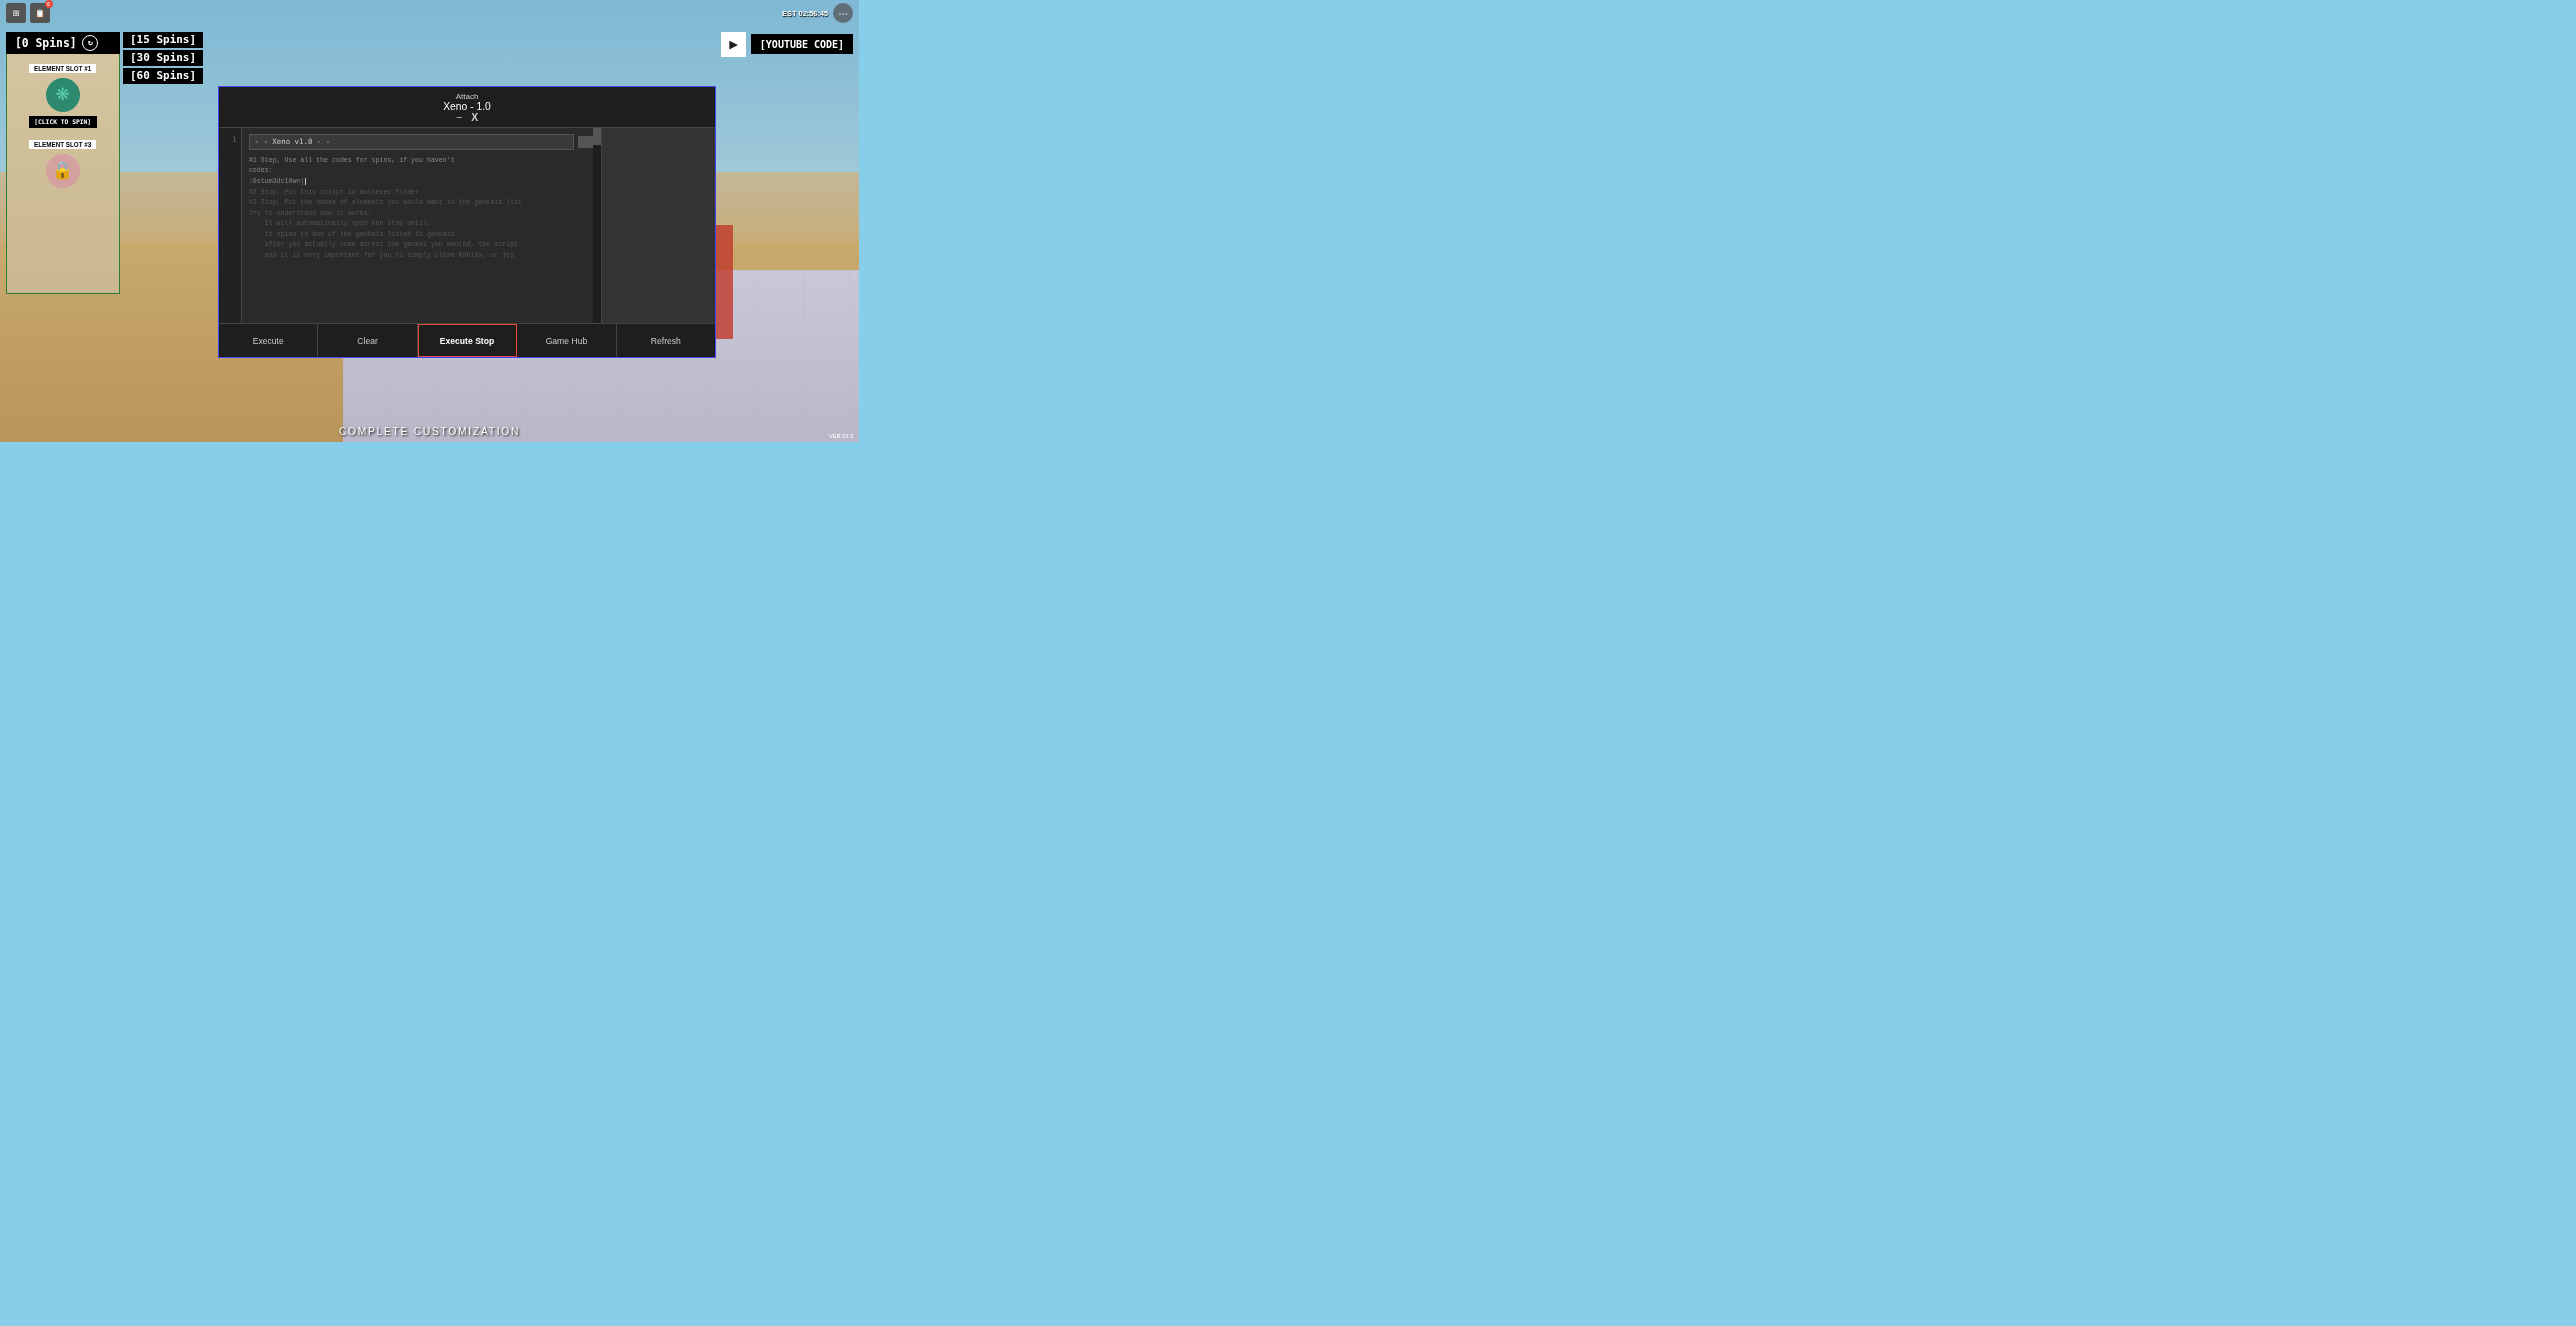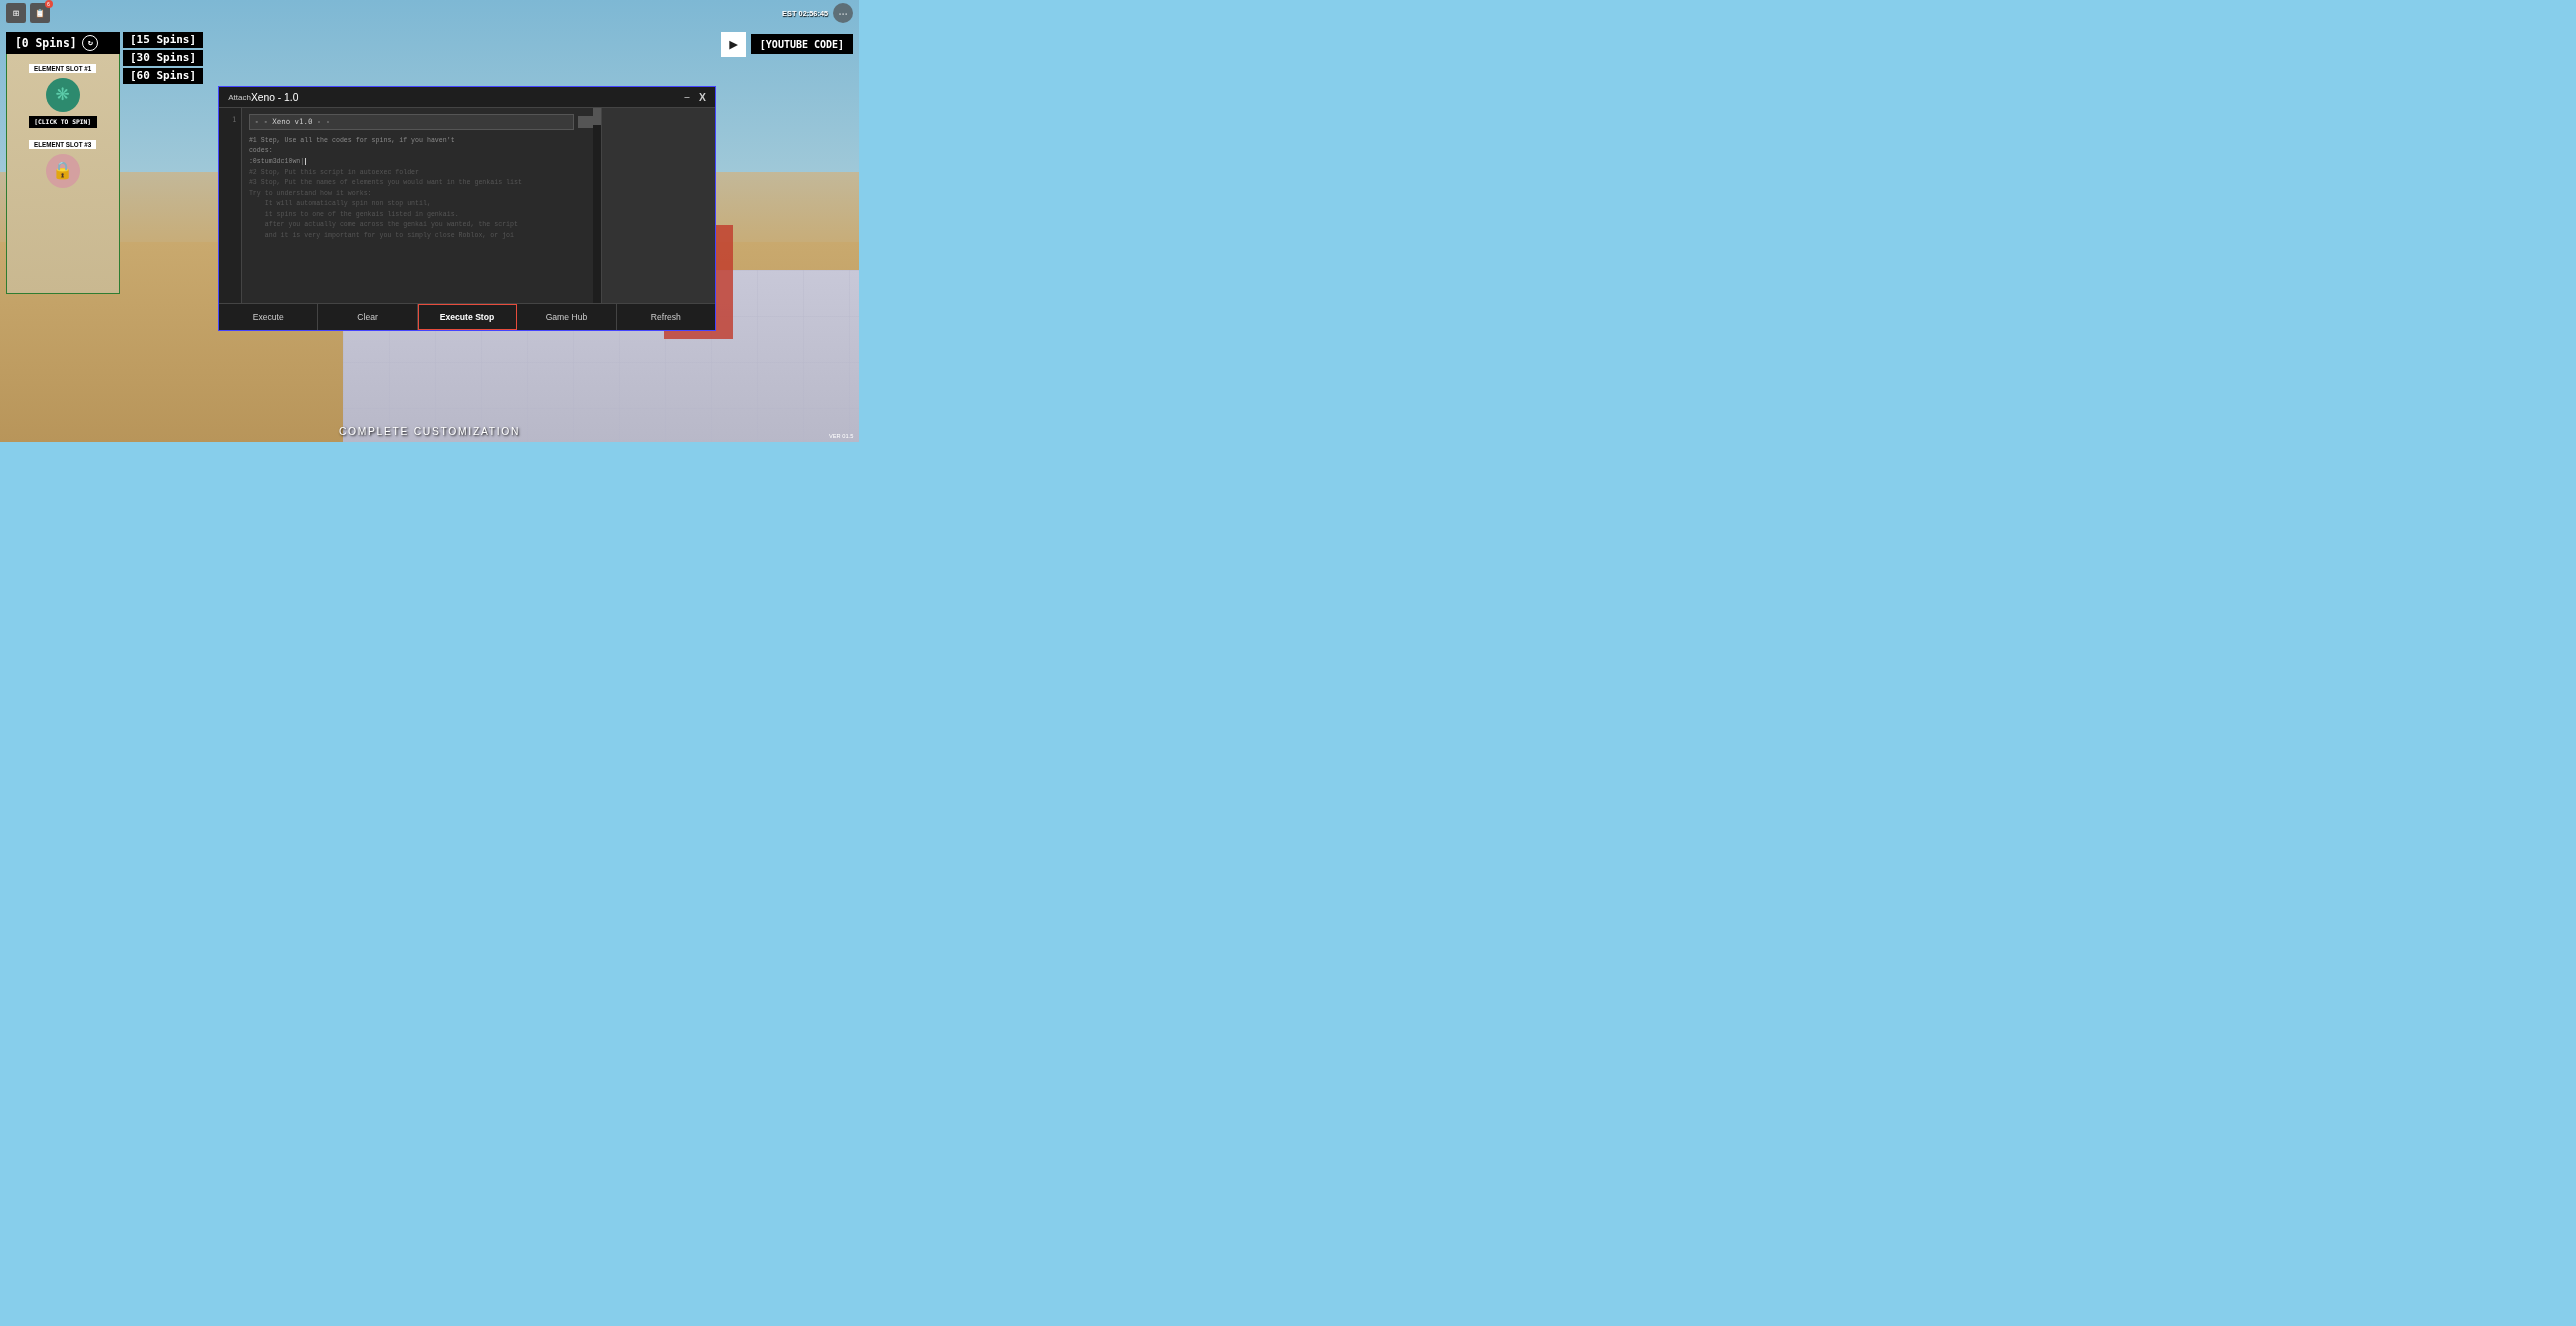--- a/index.html
+++ b/index.html
@@ -320,20 +320,21 @@
       z-index: 200;
     }
 
     .dialog-titlebar {
       background: #1e1e1e;
       display: flex;
       align-items: center;
       justify-content: space-between;
       padding: 4.6px 9.2px;
       border-bottom: 0.6px solid #444;
+      flex-direction: column;
     }
 
     .dialog-attach {
       color: #ccc;
       font-size: 8px;
     }
 
     .dialog-title {
       color: white;
       font-size: 10.3px;
@@ -435,21 +436,21 @@
       background: #333;
       border-left: 0.6px solid #444;
     }
 
     
     .dialog-footer {
       background: #1e1e1e;
       display: flex;
       align-items: center;
       border-top: 0.6px solid #444;
-      height: 27px;
+      height: 34px;
     }
 
     .footer-btn {
       flex: 1;
       height: 100%;
       display: flex;
       align-items: center;
       justify-content: center;
       color: #ccc;
       font-size: 8.6px;

